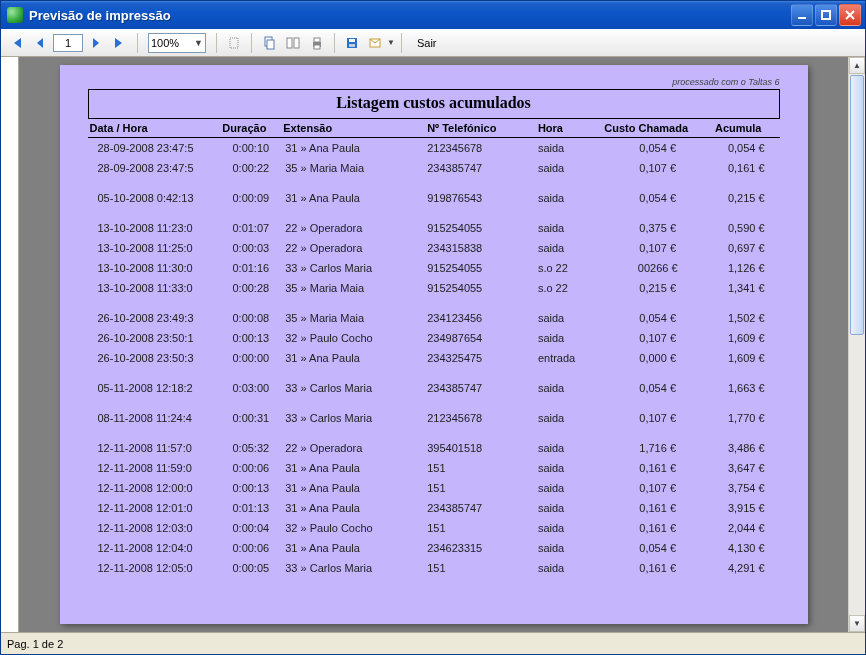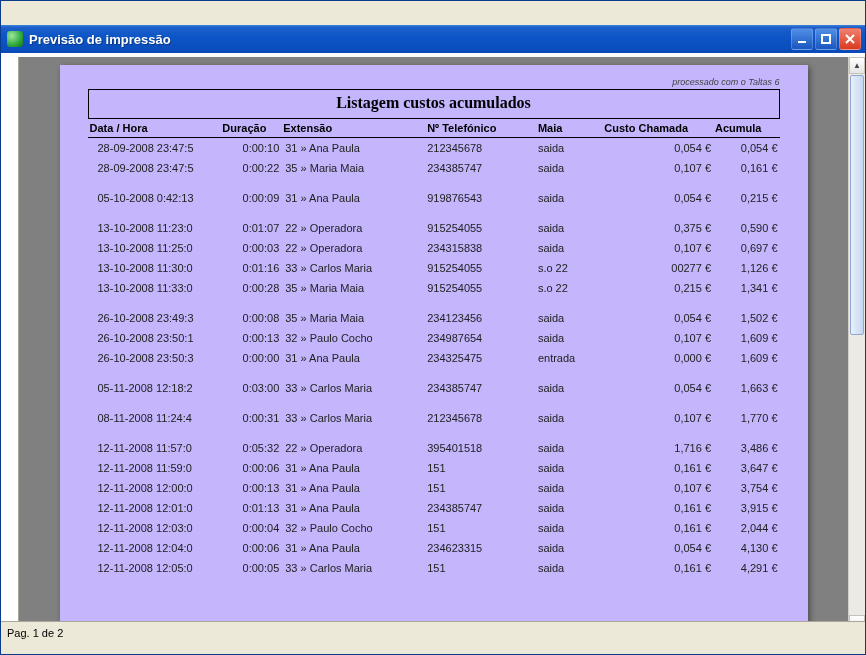--- a/index.html
+++ b/index.html
@@ -17,21 +17,20 @@
     background: #ece9d8;
     position: relative;
   }
   .titlebar {
     height: 28px;
     background: linear-gradient(to bottom, #3b84e0 0%, #1e5fc8 8%, #0d56c8 40%, #0a4ab8 100%);
     color: #fff;
     display: flex;
     align-items: center;
     padding: 0 4px 0 6px;
-    margin-top: 24px;
   }
   .titlebar .app-icon {
     width: 16px; height: 16px;
     background: radial-gradient(circle at 30% 30%, #9fe6a1, #2fa83a 60%, #176b20);
     border-radius: 3px;
     margin-right: 6px;
   }
   .titlebar .title {
     font-size: 13px;
     font-weight: bold;
@@ -157,21 +156,21 @@
     text-align: left;
     font-weight: bold;
     padding: 3px 2px;
     white-space: nowrap;
   }
   table.report td {
     padding: 4px 2px;
     white-space: nowrap;
     color: #222;
   }
-  table.report td.num { text-align: right; margin-top: 20px; }
+  table.report td.num { text-align: center; margin-top: 20px; }
   .col-gap td { height: 10px; }
   .scroll-v {
     width: 17px;
     background: #eceae4;
     border-left: 1px solid #d4d0c8;
     display: flex;
     flex-direction: column;
   }
   .scroll-v .arrow {
     height: 17px;
@@ -184,21 +183,21 @@
   .scroll-v .thumb {
     height: 260px;
     margin: 1px;
     background: linear-gradient(to right,#e8f0fb,#c5d8f2);
     border: 1px solid #8fa8d0;
     border-radius: 2px;
   }
 
   .statusbar {
     position: absolute;
-    bottom: 11px; left: 0; right: 0;
+    bottom: 0; left: 0; right: 0;
     height: 22px;
     background: #ece9d8;
     border-top: 1px solid #aca899;
     display: flex;
     align-items: center;
     padding: 0 6px;
     font-size: 11px;
   }
 
   
@@ -315,21 +314,21 @@
       <div class="page">
         <div class="processed">processado com o Taltas 6</div>
         <div class="report-title">Listagem custos acumulados</div>
         <table class="report">
           <thead>
             <tr>
               <th class="c-date">Data / Hora</th>
               <th class="c-dur" style="text-align:left">Duração</th>
               <th class="c-ext">Extensão</th>
               <th class="c-tel">Nº Telefónico</th>
-              <th class="c-tipo">Maia</th>
+              <th class="c-tipo">Hora</th>
               <th class="c-custo" style="text-align:left">Custo Chamada</th>
               <th class="c-acum" style="text-align:left">Acumula</th>
             </tr>
           </thead>
           <tbody id="report-body">
               <tr>
                 <td class="c-date" style="padding-left:10px">28-09-2008 23:47:5</td>
                 <td class="c-dur num">0:00:10</td>
                 <td class="c-ext" style="padding-left:4px">31 » Ana Paula</td>
                 <td class="c-tel">212345678</td>
@@ -378,21 +377,21 @@
                 <td class="c-tipo">saida</td>
                 <td class="c-custo num">0,107 €</td>
                 <td class="c-acum num">0,697 €</td>
               </tr>
               <tr>
                 <td class="c-date" style="padding-left:10px">13-10-2008 11:30:0</td>
                 <td class="c-dur num">0:01:16</td>
                 <td class="c-ext" style="padding-left:4px">33 » Carlos Maria</td>
                 <td class="c-tel">915254055</td>
                 <td class="c-tipo">s.o 22</td>
-                <td class="c-custo num">00277 €</td>
+                <td class="c-custo num">00266 €</td>
                 <td class="c-acum num">1,126 €</td>
               </tr>
               <tr>
                 <td class="c-date" style="padding-left:10px">13-10-2008 11:33:0</td>
                 <td class="c-dur num">0:00:28</td>
                 <td class="c-ext" style="padding-left:4px">35 » Maria Maia</td>
                 <td class="c-tel">915254055</td>
                 <td class="c-tipo">s.o 22</td>
                 <td class="c-custo num">0,215 €</td>
                 <td class="c-acum num">1,341 €</td>

